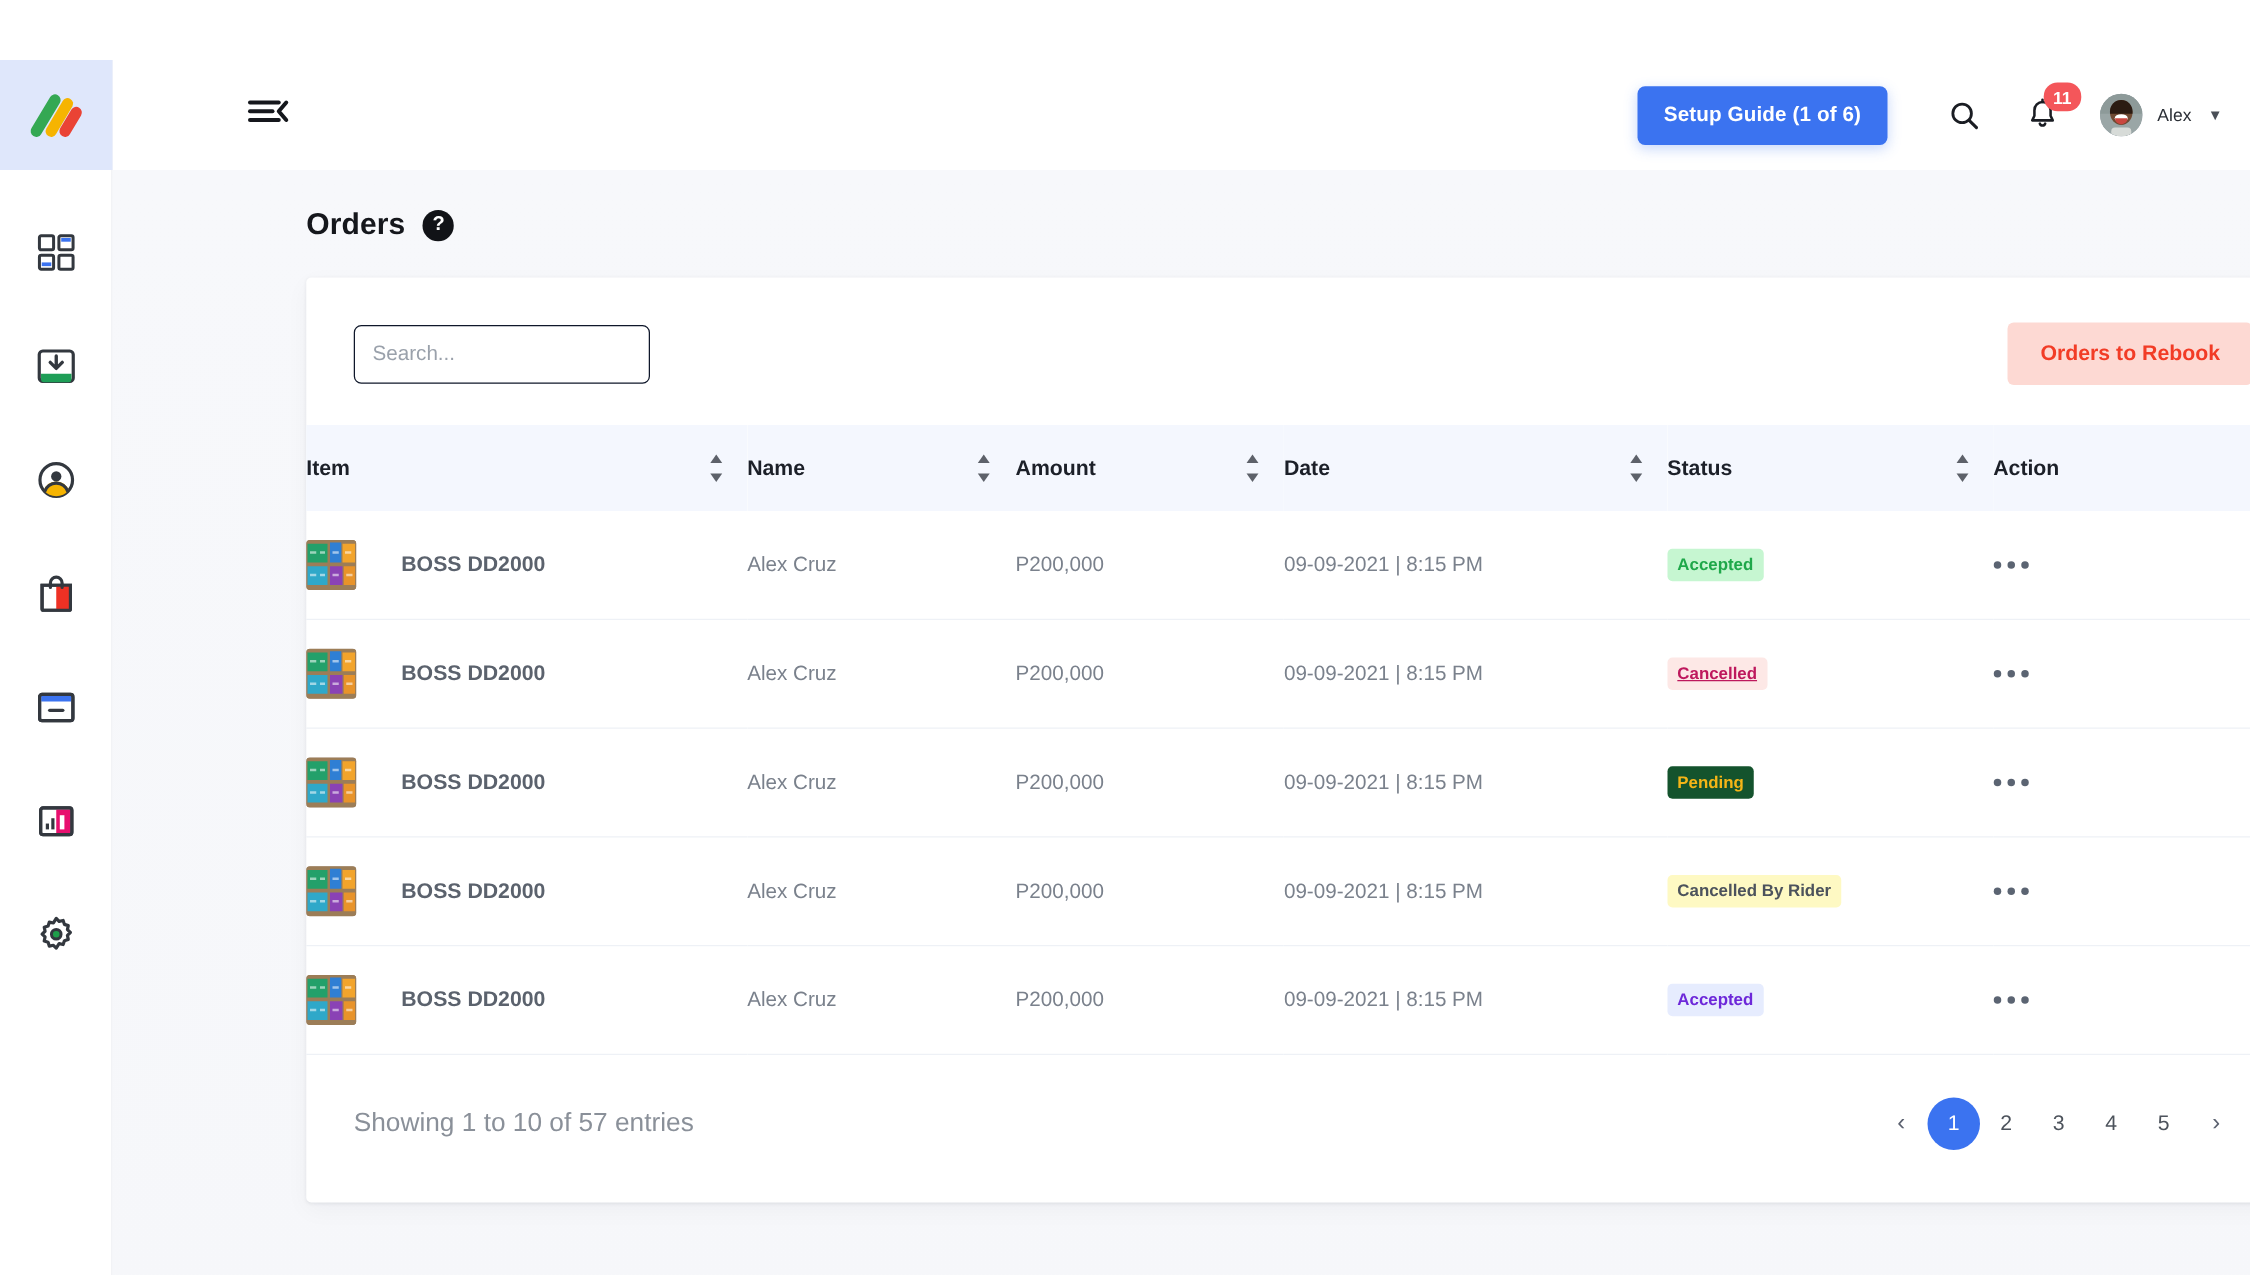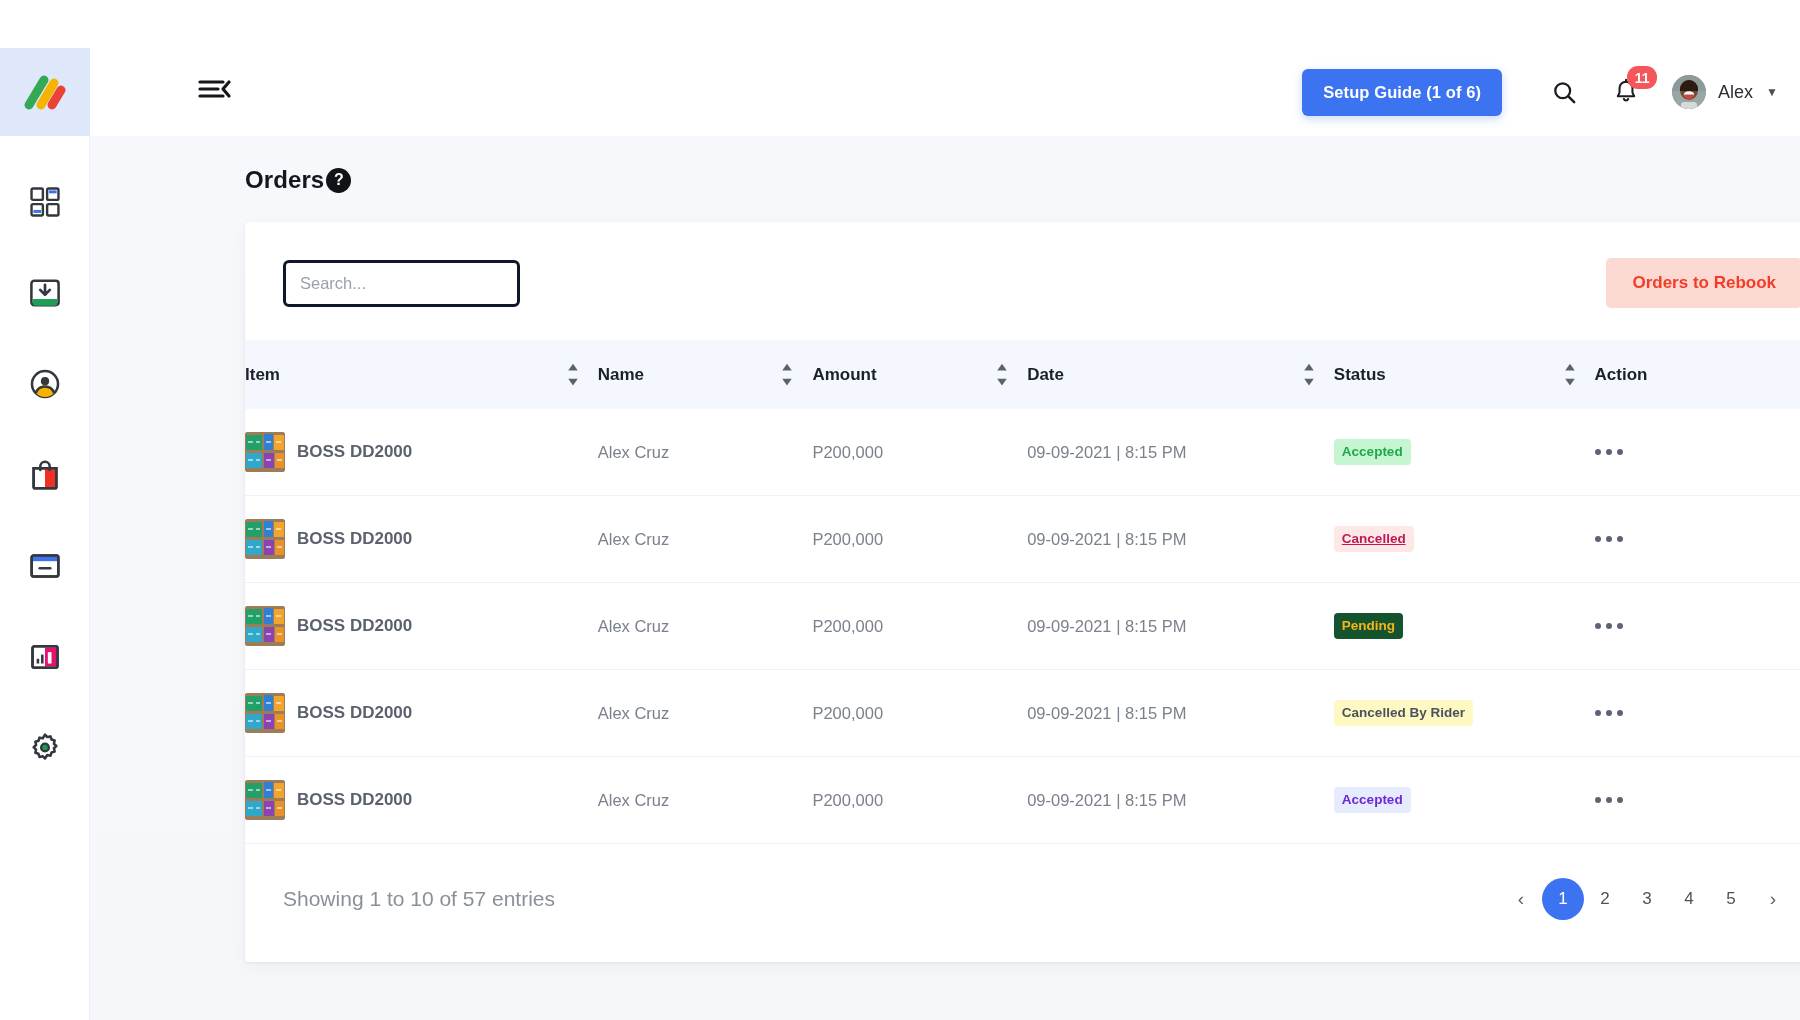--- a/index.html
+++ b/index.html
@@ -64,32 +64,32 @@
     border-radius: 11px; min-width: 30px; height: 23px;
     display: flex; align-items: center; justify-content: center;
     padding: 0 2px; line-height: 1;
   }
   .avatar {
     width: 34px; height: 34px; border-radius: 50%;
     margin-left: 18px;
     overflow: hidden; flex: 0 0 34px;
     background: #8d9aa0;
   }
-  .user-name { font-size: 18px; color: #2b2f36; margin-left: 12px; white-space: nowrap; }
+  .user-name { font-size: 14px; color: #2b2f36; margin-left: 12px; white-space: nowrap; }
   .caret { margin-left: 13px; color: #4a4f57; font-size: 12px; cursor: pointer; }
 
   
   .content {
     flex: 1;
     background: linear-gradient(180deg,#f7f8fb 0%, #f6f7fa 100%);
     padding: 30px 0 0 0;
     position: relative;
     overflow: hidden;
   }
-  .page-title-row { display: flex; align-items: center; gap: 2px; padding-left: 155px; margin-bottom: 28px; }
+  .page-title-row { display: flex; align-items: center; gap: 14px; padding-left: 155px; margin-bottom: 28px; }
   .page-title { font-size: 24px; font-weight: 700; color: #15171c; letter-spacing: .1px; }
   .help-icon {
     width: 25px; height: 25px; border-radius: 50%;
     background: #111317; color: #fff;
     font-size: 16px; font-weight: 700;
     display: flex; align-items: center; justify-content: center;
     cursor: pointer; font-family: "Liberation Sans", sans-serif;
   }
 
   .card {
@@ -97,21 +97,21 @@
     margin-right: -40px;
     background: #ffffff;
     border-radius: 4px;
     box-shadow: 0 1px 3px rgba(16,24,40,.07), 0 6px 20px rgba(16,24,40,.04);
     padding: 36px 0 0 0;
     min-height: 740px;
   }
   .card-toolbar { display: flex; align-items: center; padding: 0 38px 0 38px; }
   .search-box {
     width: 237px; height: 47px;
-    border: 3px solid #0f172a; border-radius: 6px;
+    border: 1px solid #0f172a; border-radius: 6px;
     display: flex; align-items: center;
     padding: 0 14px 0 14px;
     background: #fff;
   }
   .search-box input {
     border: none; outline: none; flex: 1;
     font-size: 16.5px; color: #3c4149;
     font-family: "Liberation Sans", sans-serif;
     background: transparent;
   }
@@ -149,21 +149,21 @@
 
   th.c-pad-l, td.c-pad-l { padding-left: 38px; }
 
   table.orders tbody td {
     padding: 23px 0;
     border-bottom: 1px solid #eef1f6;
     font-size: 16.5px; color: #7a818c;
     vertical-align: middle;
   }
   table.orders tbody tr:last-child td { border-bottom: 1px solid #eef1f6; }
-  .item-cell { display: flex; align-items: center; gap: 12px; }
+  .item-cell { display: flex; align-items: center; gap: 36px; }
   .thumb {
     width: 40px; height: 40px; border-radius: 3px;
     flex: 0 0 40px; overflow: hidden;
     background: #9b7f62;
   }
   .item-name { font-size: 17px; font-weight: 700; color: #5b626d; white-space: nowrap; }
 
   .badge-pill {
     display: inline-block;
     font-size: 13.5px; font-weight: 700;

